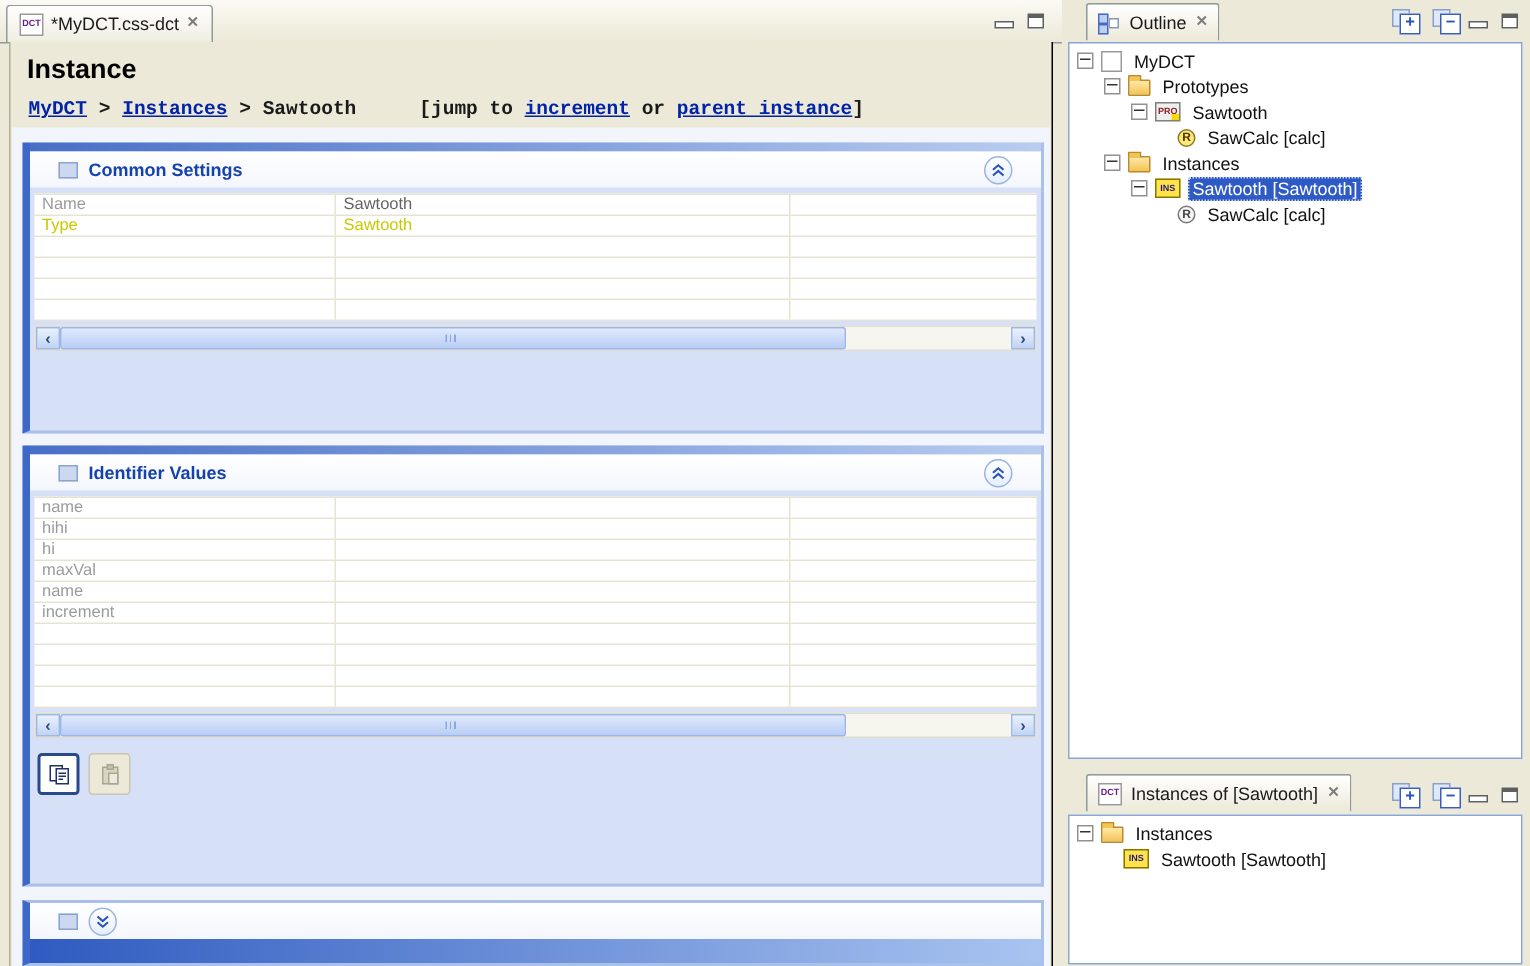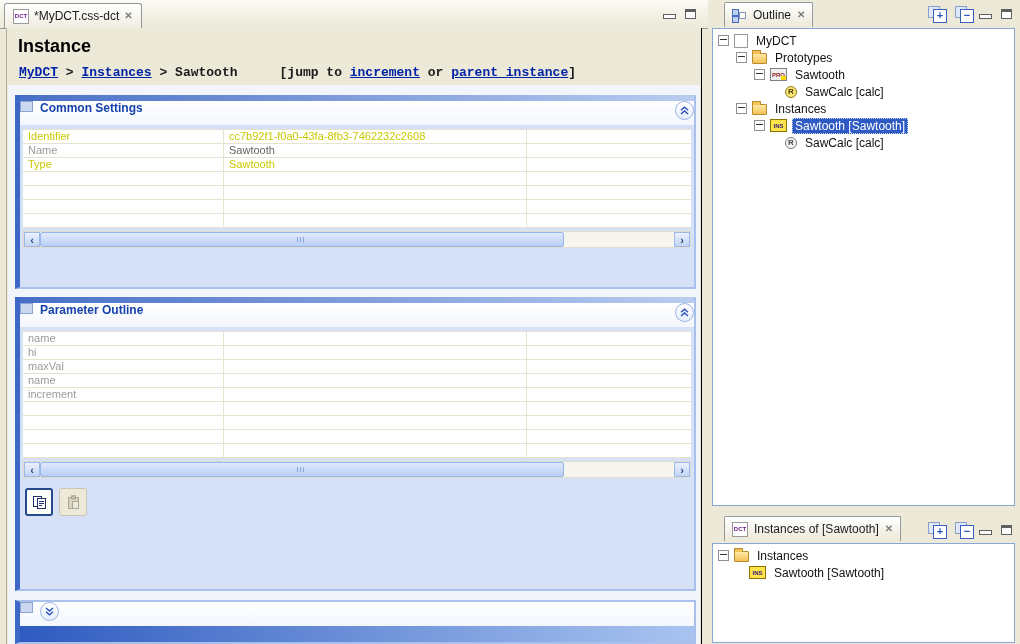--- a/index.html
+++ b/index.html
@@ -26,22 +26,22 @@
   .breadcrumb{position:absolute;left:12px;top:37px;font-family:"Liberation Mono",monospace;
               font-size:13px;font-weight:600;color:#1a1a1a;white-space:pre}
   .bc-link{color:#0023a8;text-decoration:underline;cursor:pointer}
   .jump{margin-left:42px}
 
   .form{position:absolute;left:1px;right:1px;top:57px;bottom:0;background:#f2f5fc;overflow:hidden}
 
   .panel{position:absolute;left:7px;width:681px;box-sizing:border-box;background:#d6e0f7;
          border-left:5px solid #3e68c8;border-right:2px solid #a9c0ea;border-bottom:2px solid #a9c0ea}
   .panel-top{height:6px;background:linear-gradient(to right,#486fc7,#b9cdf0)}
-  .phead{height:24px;background:linear-gradient(#ffffff,#f3f6fd);display:flex;align-items:flex-start;
-         padding:0 0;gap:7px}
+  .phead{height:24px;background:linear-gradient(#ffffff,#f3f6fd);display:flex;align-items:center;
+         padding:0 19px;gap:7px}
   .sq-icon{width:11px;height:9px;background:#ccd8ef;border:1px solid #8aa3cf;flex:none}
   .ptitle{font-size:12px;font-weight:bold;color:#1643ab;flex:1}
   .chev-btn{width:17px;height:17px;border-radius:50%;border:1px solid #9ab4e2;flex:none;
             background:linear-gradient(#ffffff,#e6eefb);display:flex;align-items:center;justify-content:center;cursor:default}
 
   .tbl{margin:4px 0 0 3px;width:668px;background:#fff;border-top:1px solid #e7e3d2;font-size:11px;box-sizing:border-box}
   .trow{display:flex;height:13px;border-bottom:1px solid #e7e3d2}
   .tc{border-right:1px solid #e7e3d2;padding:0 5px;overflow:hidden;white-space:nowrap;line-height:13px;box-sizing:border-box}
   .c1{width:201px}.c2{width:303px}.c3{flex:1;border-right:none}
   .ylw{color:#c9c900}.gry{color:#9b9b9b}.drk{color:#636363}
@@ -139,25 +139,20 @@
           <span class="sq-icon"></span>
           <span class="ptitle">Common Settings</span>
           <span class="chev-btn">
             <svg width="9" height="9" viewBox="0 0 9 9">
                 <path d="M1 4.2 L4.5 1.2 L8 4.2 M1 8 L4.5 5 L8 8" fill="none" stroke="#2a52b8" stroke-width="1.4"></path>
               </svg>
           </span>
         </div>
         <div class="tbl">
           <div class="trow">
-            <span class="tc c1 ylw">Identifier</span>
-            <span class="tc c2 ylw">cc7b92f1-f0a0-43fa-8fb3-7462232c2608</span>
-            <span class="tc c3"></span>
-          </div>
-          <div class="trow">
             <span class="tc c1 gry">Name</span>
             <span class="tc c2 drk">Sawtooth</span>
             <span class="tc c3"></span>
           </div>
           <div class="trow">
             <span class="tc c1 ylw">Type</span>
             <span class="tc c2 ylw">Sawtooth</span>
             <span class="tc c3"></span>
           </div>
           <div class="trow">
@@ -186,30 +181,35 @@
           <span class="sthumb"></span>
           <span class="strack"></span>
           <span class="sbtn">›</span>
         </div>
       </div>
 
       <div class="panel" style="top:212px;height:294px">
         <div class="panel-top"></div>
         <div class="phead">
           <span class="sq-icon"></span>
-          <span class="ptitle">Parameter Outline</span>
+          <span class="ptitle">Identifier Values</span>
           <span class="chev-btn">
             <svg width="9" height="9" viewBox="0 0 9 9">
                 <path d="M1 4.2 L4.5 1.2 L8 4.2 M1 8 L4.5 5 L8 8" fill="none" stroke="#2a52b8" stroke-width="1.4"></path>
               </svg>
           </span>
         </div>
         <div class="tbl">
           <div class="trow">
               <span class="tc c1 gry">name</span>
+              <span class="tc c2"></span>
+              <span class="tc c3"></span>
+            </div>
+          <div class="trow">
+              <span class="tc c1 gry">hihi</span>
               <span class="tc c2"></span>
               <span class="tc c3"></span>
             </div>
           <div class="trow">
               <span class="tc c1 gry">hi</span>
               <span class="tc c2"></span>
               <span class="tc c3"></span>
             </div>
           <div class="trow">
               <span class="tc c1 gry">maxVal</span>

